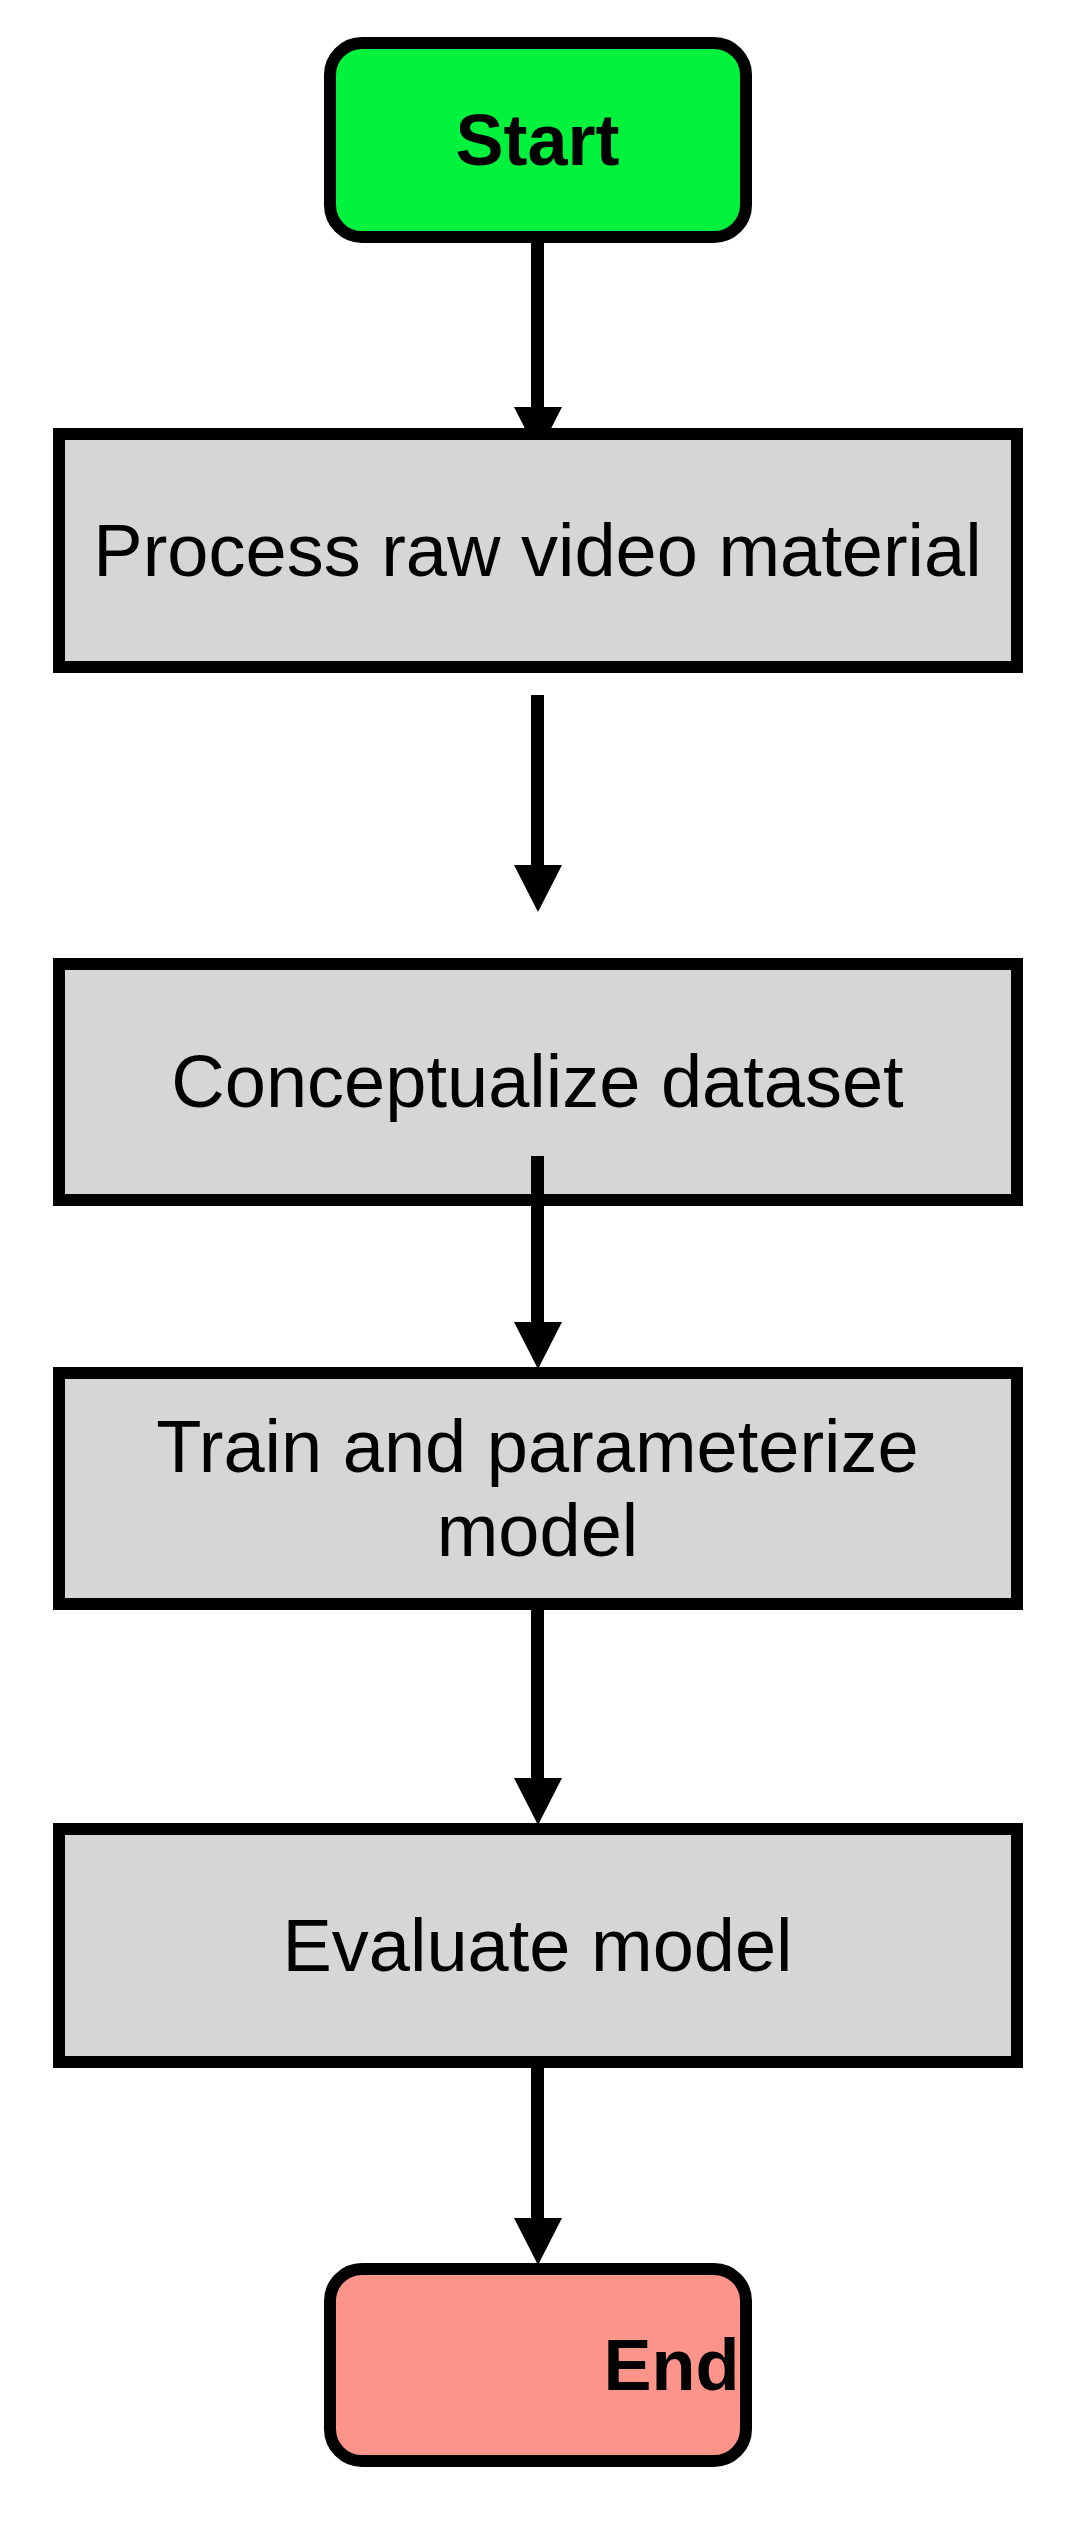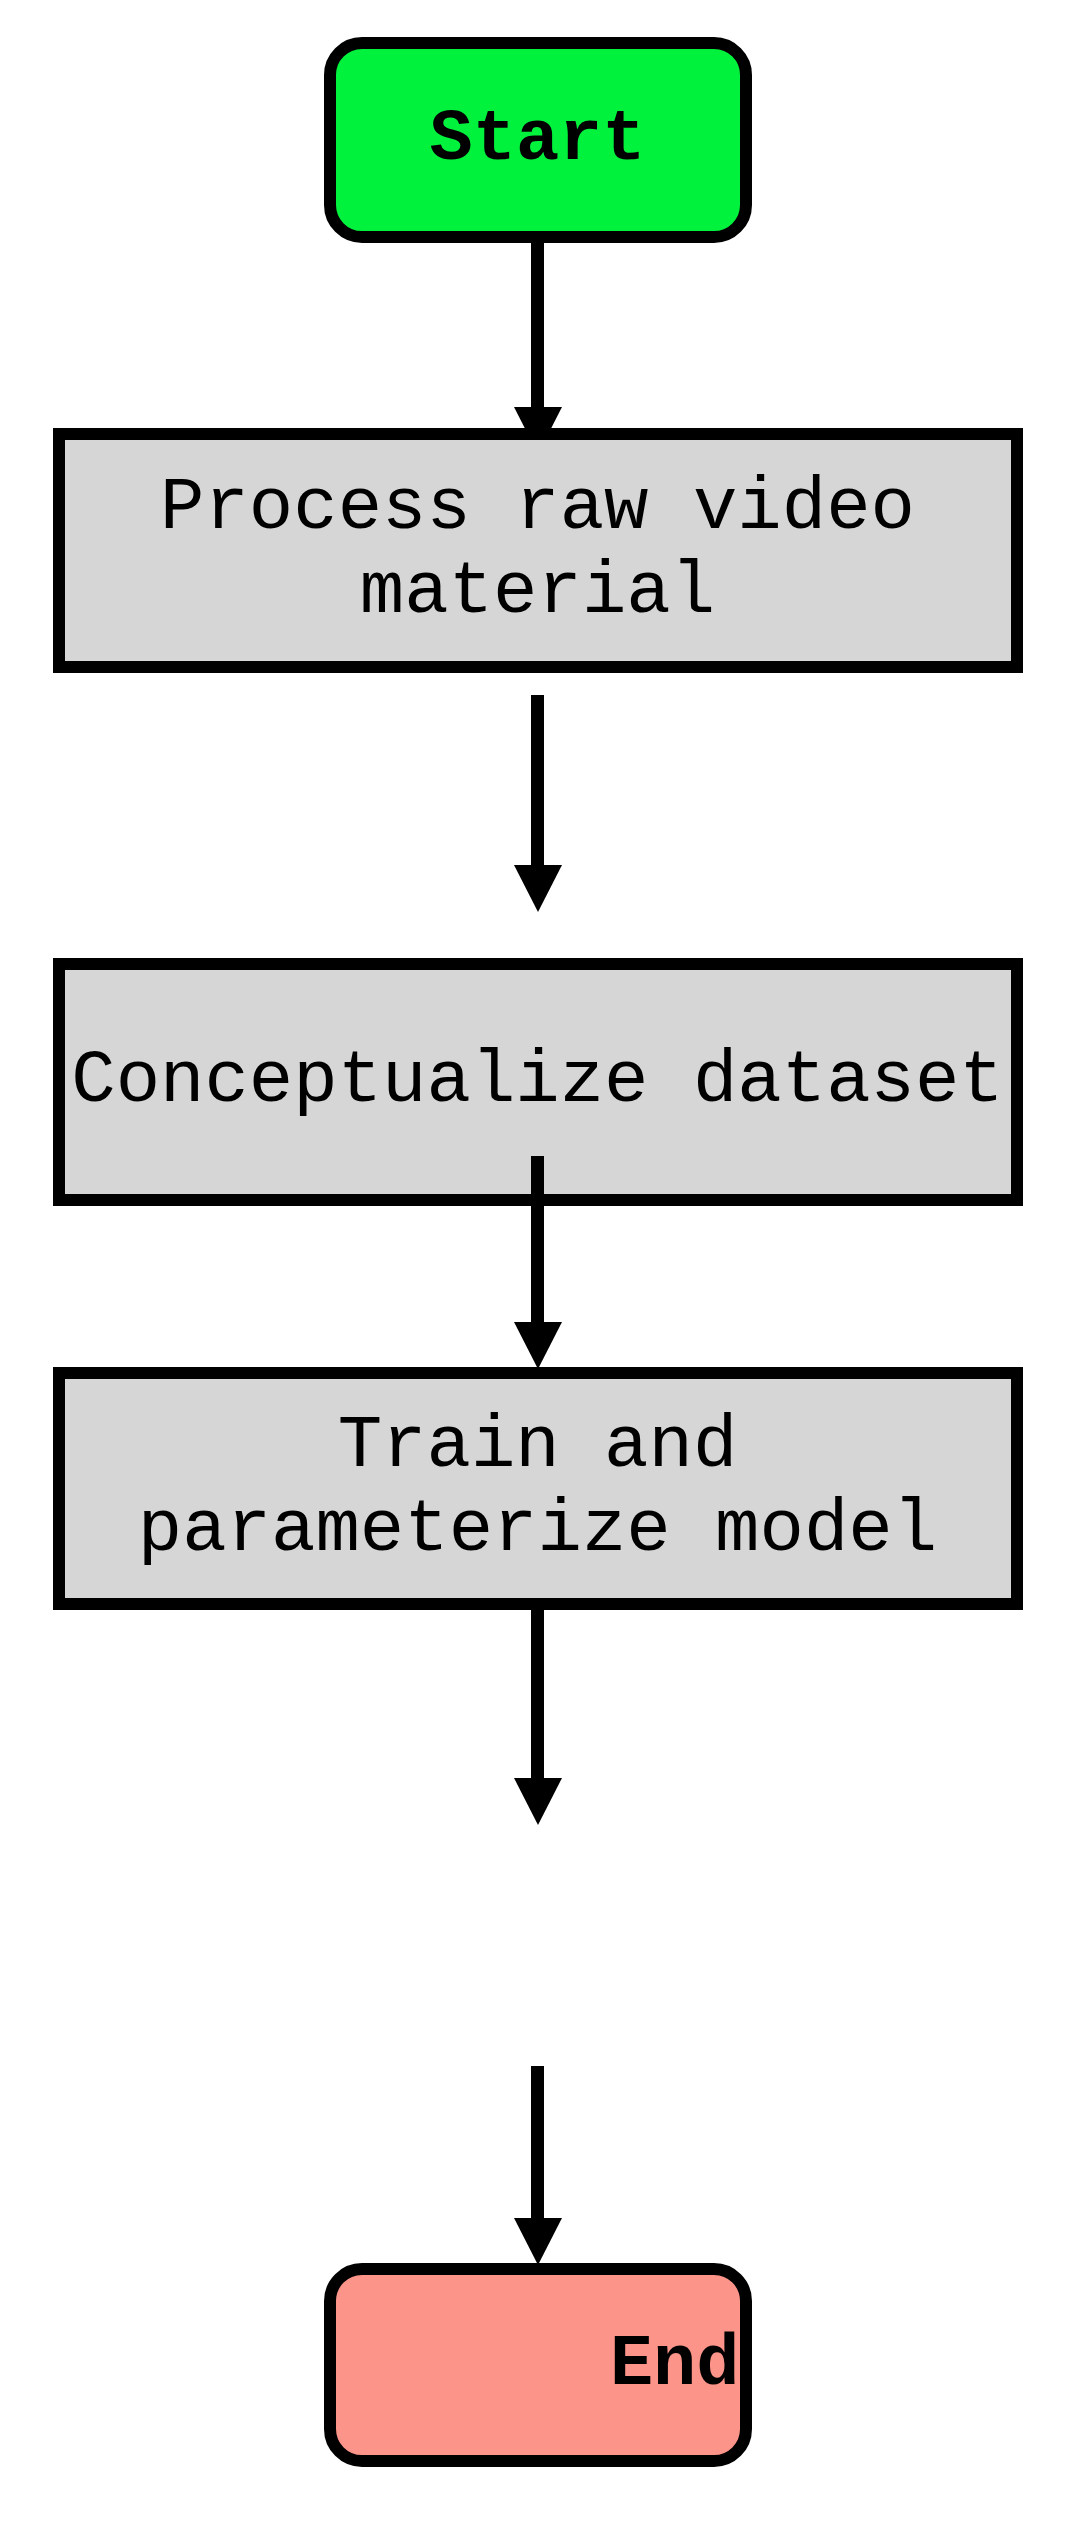--- a/index.html
+++ b/index.html
@@ -1,20 +1,20 @@
 <!DOCTYPE html>
 <html><head>
 <meta charset="utf-8">
 <style>
   html,body{margin:0;padding:0;background:#ffffff;}
   .canvas{
     position:relative;
     width:1075px;height:2526px;
     background:#ffffff;
-    font-family:Liberation Mono, monospace;
+    font-family:Liberation Sans, sans-serif;
     overflow:hidden;
   }
   .node{
     position:absolute;left:50%;transform:translateX(-50%);
     box-sizing:border-box;
     border:12px solid #000000;
     display:flex;align-items:center;justify-content:center;
     text-align:center;color:#000000;
   }
   .terminator{
@@ -86,20 +86,23 @@
 
   <div class="node process" id="node-train">
     <span>Train and parameterize model</span>
   </div>
 
   <div class="arrow" id="arrow-4">
     <div class="stem"></div>
     <div class="head"></div>
   </div>
 
+  <div class="node process" id="node-evaluate">
+    <span>Evaluate model</span>
+  </div>
 
   <div class="arrow" id="arrow-5">
     <div class="stem"></div>
     <div class="head"></div>
   </div>
 
   <div class="node terminator" id="node-end">
     <span>End</span>
   </div>
 

